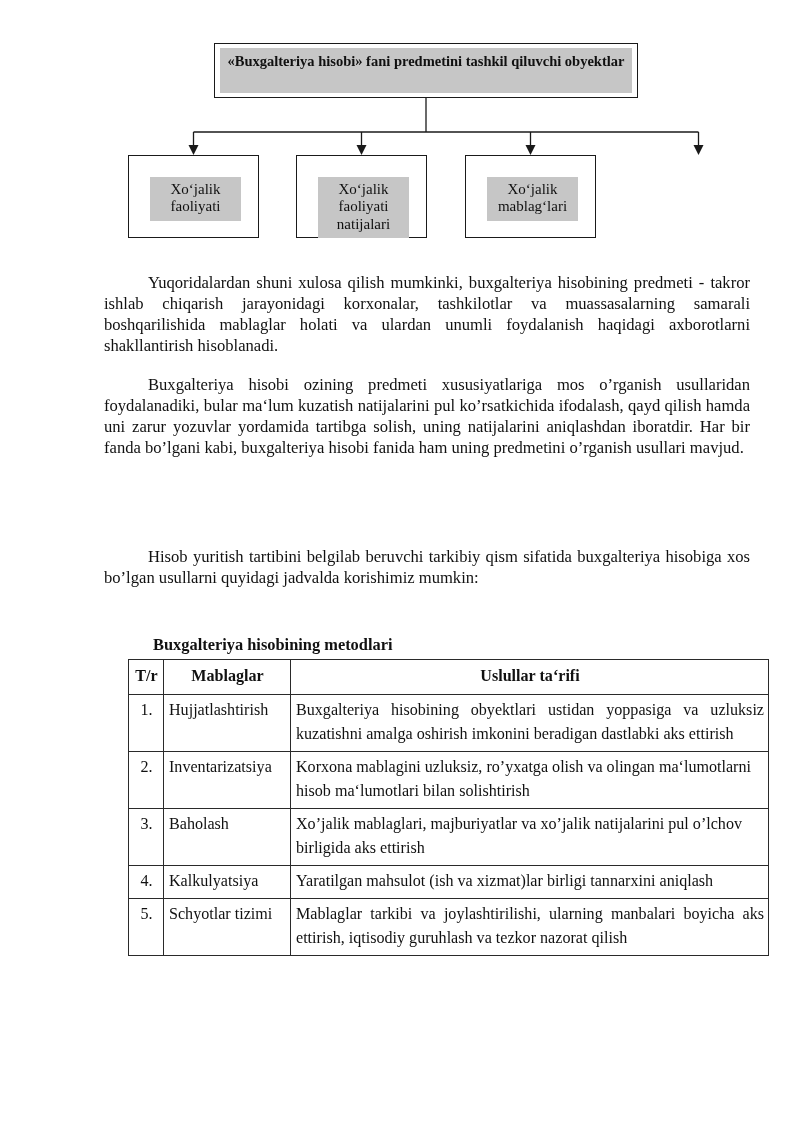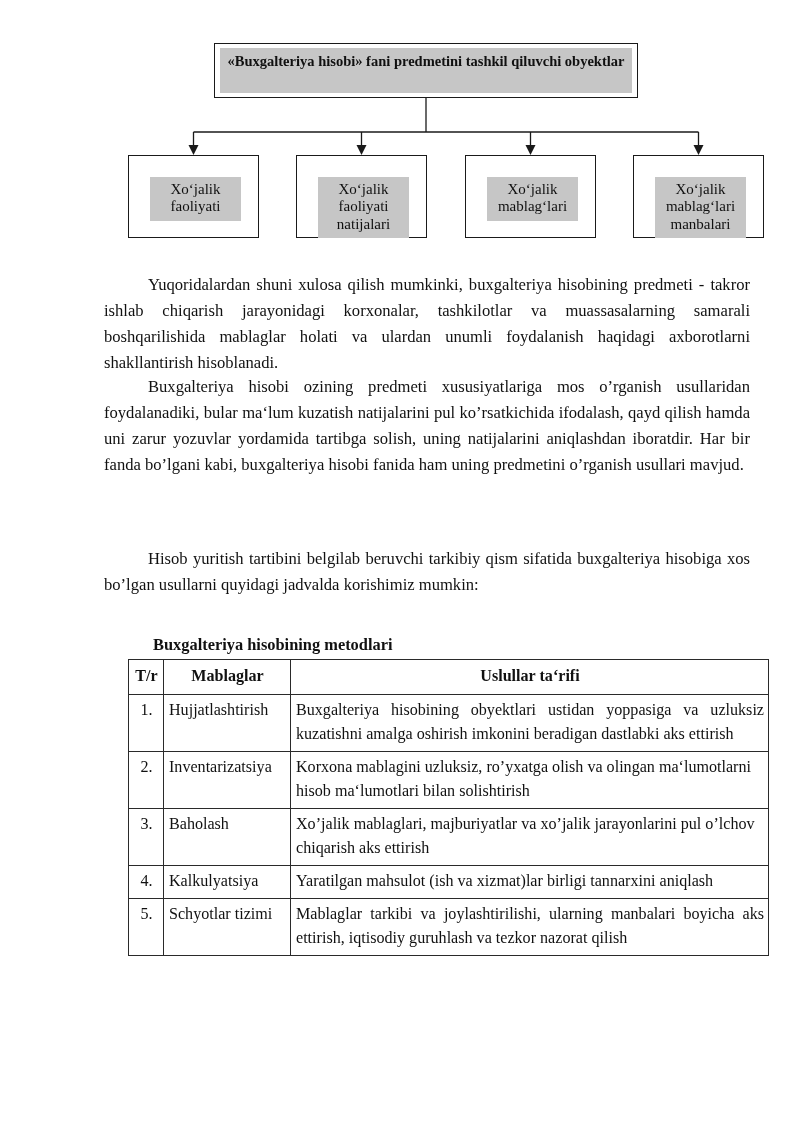--- a/index.html
+++ b/index.html
@@ -93,21 +93,21 @@
     left: 104px;
     width: 646px;
   }
 
   p.para {
     margin: 0;
     text-align: justify;
     text-justify: inter-word;
     text-indent: 44px;
     font-size: 16.6px;
-    line-height: 26px;
+    line-height: 21px;
   }
 
   #para-1 { top: 272px; }
   #para-2 { top: 374px; }
 
   .section-heading {
     position: absolute;
     left: 104px;
     width: 646px;
     top: 520px;
@@ -213,23 +213,20 @@
     </div>
 
     <div class="node leaf" id="leaf-2">
       <div class="node-fill">Xo‘jalik faoliyati natijalari</div>
     </div>
 
     <div class="node leaf" id="leaf-3">
       <div class="node-fill">Xo‘jalik mablag‘lari</div>
     </div>
 
-    <div class="node leaf" id="leaf-4">
-      <div class="node-fill">Xo‘jalik mablag‘lari manbalari</div>
-    </div>
 
   </div>
 
   <p class="para body-block" id="para-1">Yuqoridalardan shuni xulosa qilish mumkinki, buxgalteriya hisobining predmeti - takror ishlab chiqarish jarayonidagi korxonalar, tashkilotlar va muassasalarning samarali boshqarilishida mablaglar holati va ulardan unumli foydalanish haqidagi axborotlarni shakllantirish hisoblanadi.</p>
 
   <p class="para body-block" id="para-2">Buxgalteriya hisobi ozining predmeti xususiyatlariga mos o’rganish usullaridan foydalanadiki, bular ma‘lum kuzatish natijalarini pul ko’rsatkichida ifodalash, qayd qilish hamda uni zarur yozuvlar yordamida tartibga solish, uning natijalarini aniqlashdan iboratdir. Har bir fanda bo’lgani kabi, buxgalteriya hisobi fanida ham uning predmetini o’rganish usullari mavjud.</p>
 
 
   <p class="para body-block" id="para-3">Hisob yuritish tartibini belgilab beruvchi tarkibiy qism sifatida buxgalteriya hisobiga xos bo’lgan usullarni quyidagi jadvalda korishimiz mumkin:</p>
 
@@ -256,21 +253,21 @@
         <td class="desc">Buxgalteriya hisobining obyektlari ustidan yoppasiga va uzluksiz kuzatishni amalga oshirish imkonini beradigan dastlabki aks ettirish</td>
       </tr>
       <tr>
         <td class="num">2.</td>
         <td class="name">Inventarizatsiya</td>
         <td class="desc nojust">Korxona mablagini uzluksiz, ro’yxatga olish va olingan ma‘lumotlarni hisob ma‘lumotlari bilan solishtirish</td>
       </tr>
       <tr>
         <td class="num">3.</td>
         <td class="name">Baholash</td>
-        <td class="desc nojust">Xo’jalik mablaglari, majburiyatlar va xo’jalik jarayonlarini pul o’lchov chiqarish aks ettirish</td>
+        <td class="desc nojust">Xo’jalik mablaglari, majburiyatlar va xo’jalik natijalarini pul o’lchov birligida aks ettirish</td>
       </tr>
       <tr>
         <td class="num">4.</td>
         <td class="name">Kalkulyatsiya</td>
         <td class="desc">Yaratilgan mahsulot (ish va xizmat)lar birligi tannarxini aniqlash</td>
       </tr>
       <tr>
         <td class="num">5.</td>
         <td class="name">Schyotlar tizimi</td>
         <td class="desc">Mablaglar tarkibi va joylashtirilishi, ularning manbalari boyicha aks ettirish, iqtisodiy guruhlash va tezkor nazorat qilish</td>

